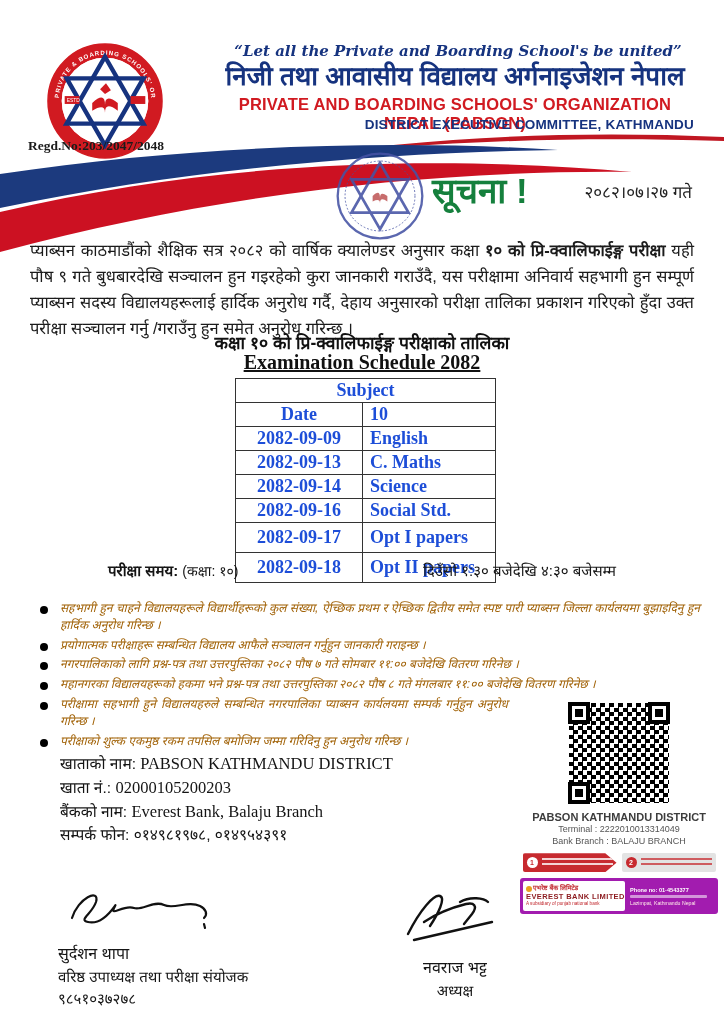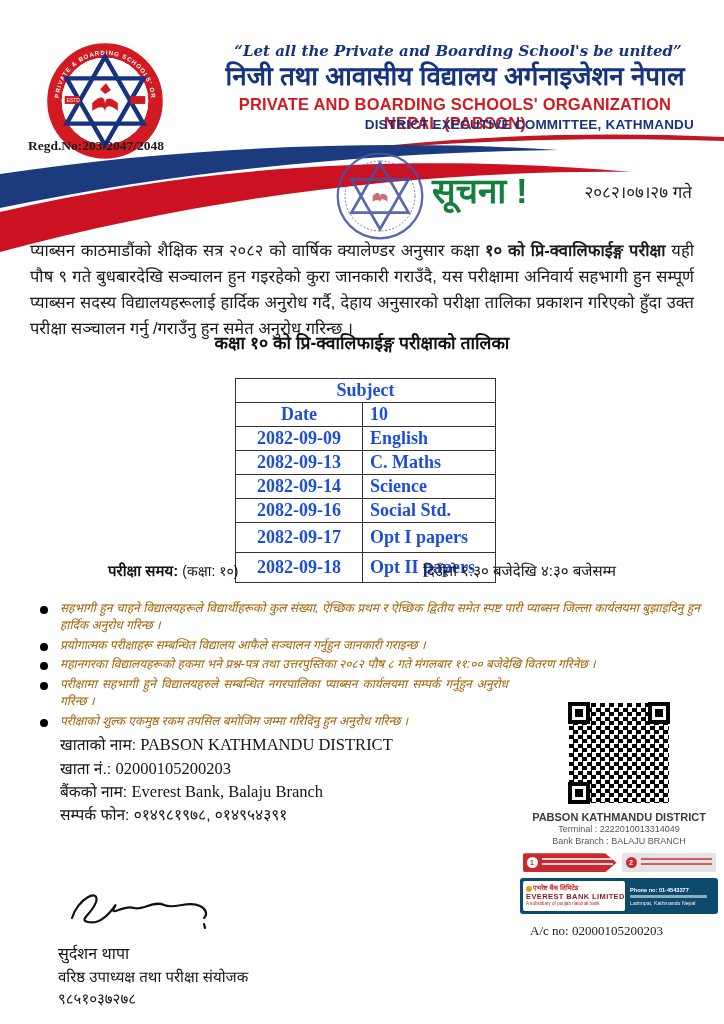--- a/index.html
+++ b/index.html
@@ -67,21 +67,21 @@
         padding:0 4px;box-sizing:border-box;}
   .chip-red{background:#c72a2f;clip-path:polygon(0 0,88% 0,100% 50%,88% 100%,0 100%);}
   .chip-gray{background:#e3e3e3;}
   .chip .num{width:11px;height:11px;border-radius:50%;font-size:7px;font-weight:bold;
              display:flex;align-items:center;justify-content:center;flex:0 0 auto;}
   .chip-red .num{background:#fff;color:#c72a2f;}
   .chip-gray .num{background:#c72a2f;color:#fff;}
   .chip .lines{flex:1;margin-left:4px;height:9px;
                background:repeating-linear-gradient(to bottom,currentColor 0 1.6px,transparent 1.6px 5px);}
   .chip-red .lines{color:#ffffffcc;} .chip-gray .lines{color:#c72a2fbb;}
-  .bank-banner{position:relative;margin-top:6px;width:198px;height:36px;background:#0c4a6e;
+  .bank-banner{position:relative;margin-top:6px;width:198px;height:36px;background:#a21caf;
                border-radius:3px;display:flex;align-items:center;box-sizing:border-box;padding:3px;}
   .bank-card{width:102px;height:30px;background:#fff;border-radius:2px;padding:2px 3px;
              box-sizing:border-box;overflow:hidden;}
   .bank-np{font-size:6.5px;font-weight:bold;color:#c0272d;white-space:nowrap;}
   .bank-np .coin{display:inline-block;width:6px;height:6px;border-radius:50%;background:#e8a020;
                  vertical-align:middle;margin-right:1px;}
   .bank-en{font-size:7.5px;font-weight:bold;color:#8d1b1f;letter-spacing:.4px;white-space:nowrap;}
   .bank-tag{font-size:4.6px;color:#c0272d;white-space:nowrap;}
   .bank-right{flex:1;padding-left:5px;color:#fff;}
   .bank-right .ph{font-size:5.6px;font-weight:bold;white-space:nowrap;}
@@ -149,20 +149,21 @@
   </svg>
 
   <div class="notice-head">सूचना !</div>
   <div class="notice-date">२०८२।०७।२७ गते</div>
 
   <p class="intro" style="margin:0;">
     <span>प्याब्सन काठमाडौंको शैक्षिक सत्र २०८२ को वार्षिक क्यालेण्डर अनुसार कक्षा </span><b>१० को प्रि-क्वालिफाईङ्ग परीक्षा</b><span> यही पौष ९ गते बुधबारदेखि सञ्चालन हुन गइरहेको कुरा जानकारी गराउँदै, यस परीक्षामा अनिवार्य सहभागी हुन सम्पूर्ण प्याब्सन सदस्य विद्यालयहरूलाई हार्दिक अनुरोध गर्दै, देहाय अनुसारको परीक्षा तालिका प्रकाशन गरिएको हुँदा उक्त परीक्षा सञ्चालन गर्नु /गराउँनु हुन समेत अनुरोध गरिन्छ ।</span>
   </p>
 
   <div class="sched-title-np">कक्षा १० को प्रि-क्वालिफाईङ्ग परीक्षाको तालिका</div>
+  <div class="sched-title-en">Examination Schedule 2082</div>
 
   <table class="sched-table">
     <tbody>
       <tr>
         <td colspan="2" class="span-h">Subject</td>
       </tr>
       <tr class="hrow">
         <td class="c-date">Date</td>
         <td class="c-sub">10</td>
       </tr>
@@ -197,20 +198,21 @@
     <span>
       <span class="lbl">परीक्षा समय:</span>
       <span class="cls">(कक्षा: १०)</span>
     </span>
     <span>दिउँसो १:३० बजेदेखि ४:३० बजेसम्म</span>
   </div>
 
   <ul class="bullets">
     <li><span class="dot"></span><span>सहभागी हुन चाहने विद्यालयहरूले विद्यार्थीहरूको कुल संख्या, ऐच्छिक प्रथम र ऐच्छिक द्वितीय समेत स्पष्ट पारी प्याब्सन जिल्ला कार्यलयमा बुझाइदिनु हुन हार्दिक अनुरोध गरिन्छ ।</span></li>
     <li><span class="dot"></span><span>प्रयोगात्मक परीक्षाहरू सम्बन्धित विद्यालय आफैले सञ्चालन गर्नुहुन जानकारी गराइन्छ ।</span></li>
+    <li><span class="dot"></span><span>नगरपालिकाको लागि प्रश्न-पत्र तथा उत्तरपुस्तिका २०८२ पौष ७ गते सोमबार ११:०० बजेदेखि वितरण गरिनेछ ।</span></li>
     <li><span class="dot"></span><span>महानगरका विद्यालयहरूको हकमा भने प्रश्न-पत्र तथा उत्तरपुस्तिका २०८२ पौष ८ गते मंगलबार ११:०० बजेदेखि वितरण गरिनेछ ।</span></li>
     <li class="narrow"><span class="dot"></span><span>परीक्षामा सहभागी हुने विद्यालयहरुले सम्बन्धित नगरपालिका प्याब्सन कार्यलयमा सम्पर्क गर्नुहुन अनुरोध गरिन्छ ।</span></li>
     <li class="narrow"><span class="dot"></span><span>परीक्षाको शुल्क एकमुष्ठ रकम तपसिल बमोजिम जम्मा गरिदिनु हुन अनुरोध गरिन्छ ।</span></li>
     <div class="account">
       <div>
         <span>खाताको नाम:</span>
         <span class="en">PABSON KATHMANDU DISTRICT</span>
       </div>
       <div>
         <span>खाता नं.:</span>
@@ -251,27 +253,34 @@
         <div class="bank-np"><span class="coin"></span><span>एभरेष्ट बैंक लिमिटेड</span></div>
         <div class="bank-en">EVEREST BANK LIMITED</div>
         <div class="bank-tag">A subsidiary of punjab national bank</div>
       </div>
       <div class="bank-right">
         <div class="ph">Phone no: 01-4543377</div>
         <div class="bar"></div>
         <div class="ad">Lazimpat, Kathmandu Nepal</div>
       </div>
     </div>
-    <div class="acc-line">A/c no: 02000105200203</div>
   </div>
 
   <div class="sig-left">
     <svg width="170" height="52" viewBox="0 0 170 52">
       <path d="M14,34 C20,14 42,4 38,18 C34,30 20,36 30,38 C48,42 62,12 56,24 C52,33 66,20 76,24 C84,27 96,16 106,21 C116,26 130,16 142,22 C148,25 150,30 146,34" fill="none" stroke="#111" stroke-width="2.2" stroke-linecap="round"></path>
       <path d="M146,40 l1,4" stroke="#111" stroke-width="2.2" stroke-linecap="round"></path>
     </svg>
     <div class="sig-name">सुर्दशन थापा</div>
     <div class="sig-title">वरिष्ठ उपाध्यक्ष तथा परीक्षा संयोजक</div>
     <div class="sig-phone">९८५१०३७२७८</div>
   </div>
 
+  <div class="sig-right">
+    <svg width="110" height="62" viewBox="0 0 110 62">
+      <path d="M8,46 C20,22 34,6 40,8 C46,10 38,26 30,38 M24,34 C42,22 58,18 66,16 C74,14 78,18 72,26 L64,36 M60,14 C70,8 84,10 88,14" fill="none" stroke="#111" stroke-width="2.4" stroke-linecap="round"></path>
+      <path d="M14,52 L92,34" stroke="#111" stroke-width="2.4" stroke-linecap="round"></path>
+    </svg>
+    <div class="sig-name">नवराज भट्ट</div>
+    <div class="sig-title">अध्यक्ष</div>
+  </div>
 
 </div>
 
 </body></html>

